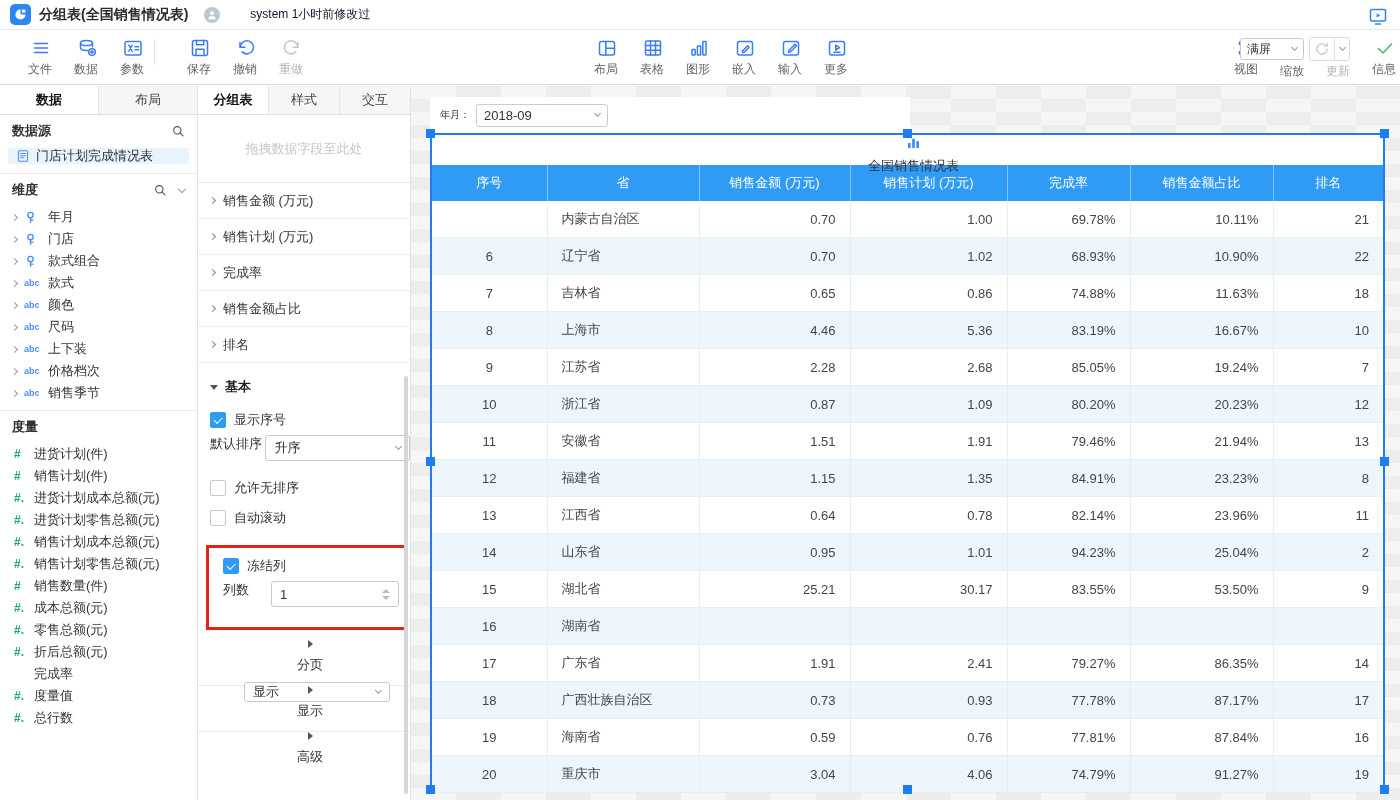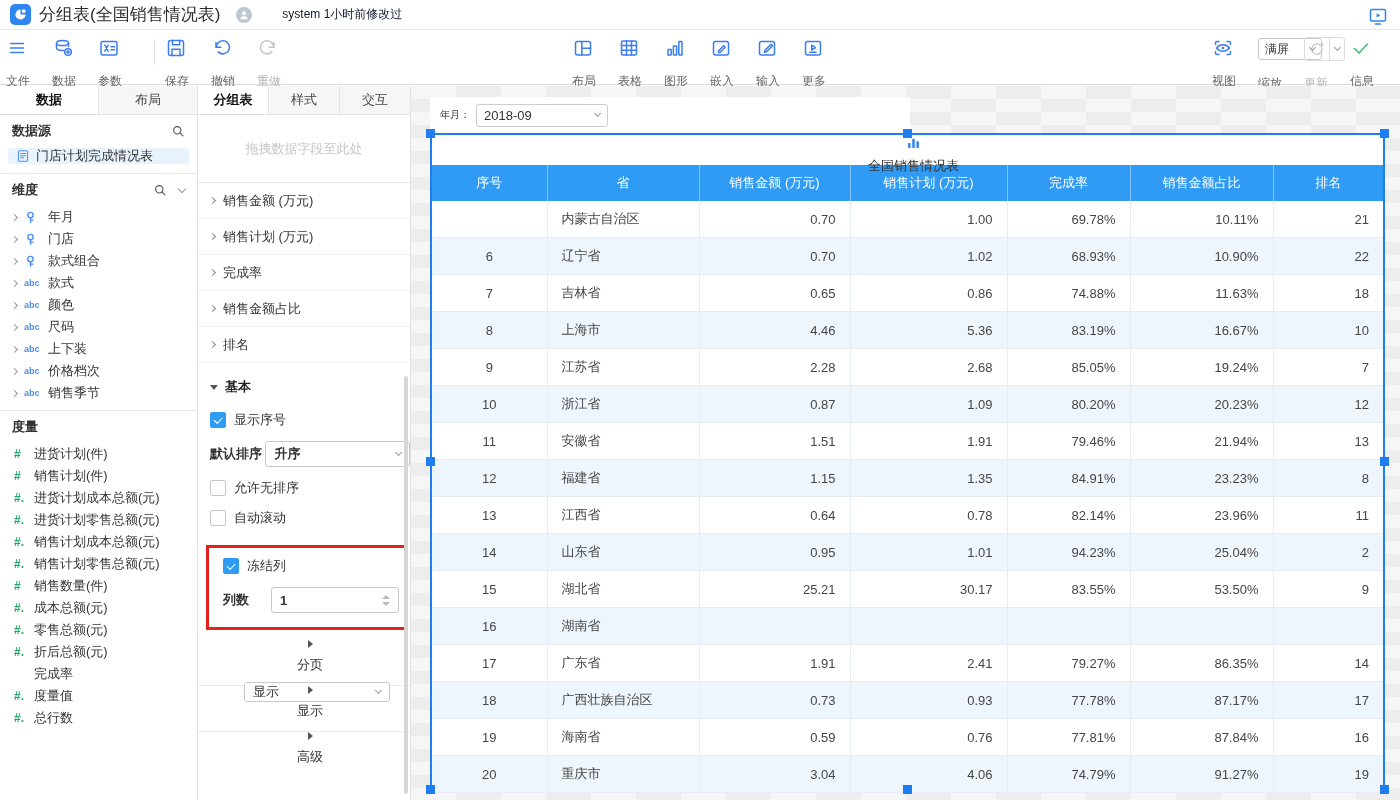--- a/index.html
+++ b/index.html
@@ -2,32 +2,32 @@
 <html><head>
 <meta charset="utf-8">
 <style>
   html,body{margin:0;padding:0;background:#fff;}
   body{width:1400px;height:800px;overflow:hidden;font-family:"Liberation Sans","DejaVu Sans",sans-serif;}
   .app{position:relative;width:1400px;height:800px;overflow:hidden;background:#fff;}
 
   
   .titlebar{position:absolute;left:0;top:0;width:1400px;height:30px;background:#fff;border-bottom:1px solid #e8e8e8;display:flex;align-items:center;padding-left:10px;box-sizing:border-box;}
   .logo{width:21px;height:21px;border-radius:5px;background:#2e86f0;display:flex;align-items:center;justify-content:center;margin-right:8px;}
-  .doc-title{font-size:17px;font-weight:normal;color:#2b2b2b;margin-right:16px;}
+  .doc-title{font-size:14px;font-weight:bold;color:#2b2b2b;margin-right:16px;}
   .avatar{width:16px;height:16px;border-radius:50%;background:#bcc7d1;display:flex;align-items:center;justify-content:center;margin-right:6px;}
   .modified{font-size:12px;color:#0f172a;margin-left:24px;}
   .preview-btn{position:absolute;right:10px;top:4px;width:24px;height:24px;color:#2e86f0;display:flex;align-items:center;justify-content:center;}
 
   
   .toolbar{position:absolute;left:0;top:31px;width:1400px;height:54px;background:#fff;border-bottom:1px solid #dcdcdc;box-sizing:border-box;}
   .tb-group{position:absolute;top:5px;display:flex;align-items:flex-start;}
   .tb-left{left:6px;}
   .tb-center{left:572px;}
   .tb-right{right:4px;}
-  .tb-btn{width:46px;display:flex;flex-direction:column;align-items:flex-start;gap:15px;color:#3a7df0;cursor:pointer;}
+  .tb-btn{width:46px;display:flex;flex-direction:column;align-items:flex-end;gap:3px;color:#3a7df0;cursor:pointer;}
   .tb-btn .tb-label{font-size:12px;color:#666;line-height:12px;}
   .tb-btn.disabled{color:#c5c5c5;}
   .tb-btn.disabled .tb-label{color:#b5b5b5;}
   .tb-btn.green{color:#3cb874;}
   .tb-ico{height:24px;display:flex;align-items:center;justify-content:center;}
   .tb-sep{width:1px;height:26px;background:#e2e2e2;margin:3px 10px 0;}
   .tb-select{width:64px;height:22px;border:1px solid #c9c9c9;border-radius:3px;background:#fff;display:flex;align-items:center;justify-content:space-between;padding:0 6px;font-size:12px;color:#333;box-sizing:border-box;}
   .tb-split{display:flex;align-items:center;height:24px;border:1px solid #ddd;border-radius:3px;box-sizing:border-box;}
   .tb-split .sp-ico{padding:0 3px;display:flex;align-items:center;}
   .tb-split .sp-dd{width:14px;height:100%;border-left:1px solid #ddd;display:flex;align-items:center;justify-content:center;}
@@ -59,21 +59,21 @@
   .m-ico{width:20px;color:#27a969;font-size:12px;font-weight:bold;}
   .gdot{width:8px;height:8px;border-radius:50%;background:#35c42f;margin-left:2px;}
 
   
   .panel{position:absolute;left:198px;top:86px;width:212px;height:714px;background:#fff;border-right:1px solid #e2e2e2;box-sizing:content-box;overflow:hidden;}
   .dropzone{height:67px;border-bottom:1px solid #e9e9e9;display:flex;align-items:center;justify-content:center;font-size:13px;color:#c6c6c6;}
   .field-row{height:35px;border-bottom:1px solid #eeeeee;display:flex;align-items:center;padding-left:12px;gap:8px;font-size:13px;color:#333;cursor:pointer;}
   .field-row .chev{border-color:#888;}
   .sec-head{padding:15px 0 9px 12px;display:flex;align-items:center;gap:7px;font-size:13px;font-weight:bold;color:#222;}
   .set-row{height:30px;display:flex;align-items:center;gap:8px;padding-left:12px;font-size:13px;color:#333;}
-  .sel-row{height:38px;display:flex;align-items:center;padding-left:12px;font-size:13px;color:#333;font-weight:bold;}
+  .sel-row{height:38px;display:flex;align-items:flex-start;padding-left:12px;font-size:13px;color:#333;}
   .sel-row .lbl{width:56px;}
   .sel{width:146px;height:26px;border:1px solid #c9c9c9;border-radius:3px;background:#fff;display:flex;align-items:center;justify-content:space-between;padding:0 8px;font-size:13px;color:#333;box-sizing:border-box;cursor:pointer;}
   .cb{width:14px;height:14px;border:1px solid #c9c9c9;border-radius:2px;background:#fff;position:relative;flex:none;cursor:pointer;}
   .cb.checked{background:#2e9cf4;border-color:#2e9cf4;}
   .cb.checked::after{content:"";position:absolute;left:2.5px;top:3.5px;width:7px;height:3.5px;border-left:1.6px solid #fff;border-bottom:1.6px solid #fff;transform:rotate(-45deg);}
   .red-box{margin:12px 2px 10px 8px;border:3px solid #e2231a;padding:3px 6px 8px 2px;}
   .spinner{position:relative;}
   .spin-btns{display:flex;flex-direction:column;gap:3px;align-items:center;}
   .sb-up{width:0;height:0;border-left:4px solid transparent;border-right:4px solid transparent;border-bottom:4px solid #bbb;}
   .sb-dn{width:0;height:0;border-left:4px solid transparent;border-right:4px solid transparent;border-top:4px solid #bbb;}

